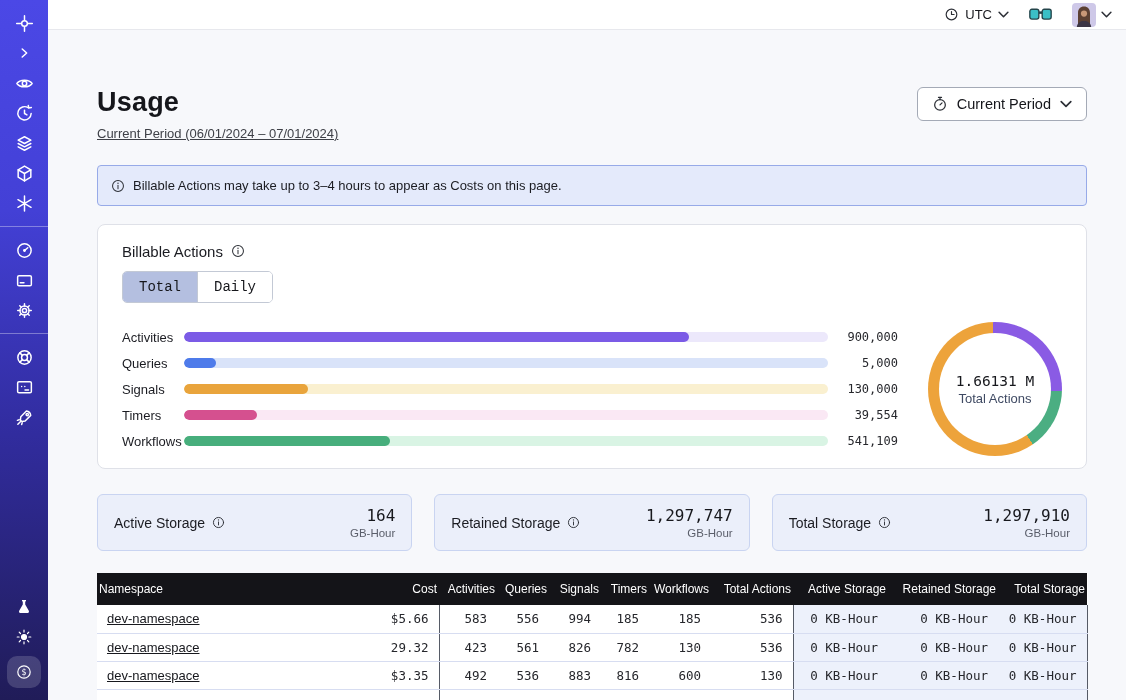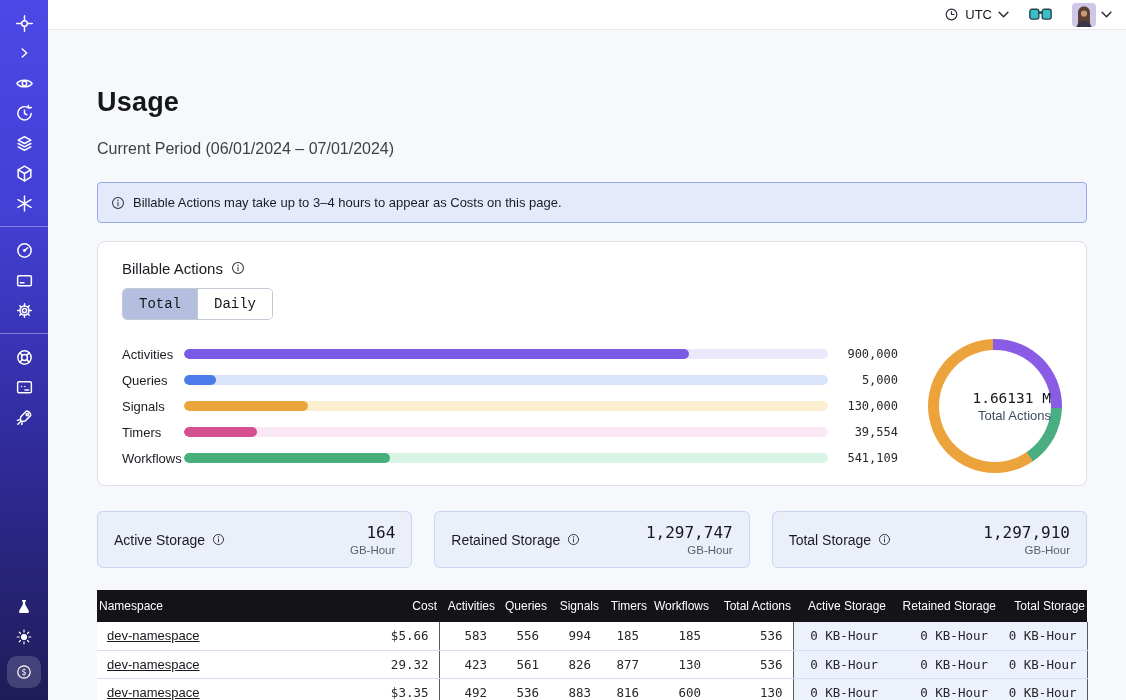--- a/index.html
+++ b/index.html
@@ -29,21 +29,21 @@
     height: 30px; background: #fff; border-bottom: 1px solid #E7E8ED;
     display: flex; align-items: center; justify-content: flex-end; padding-right: 14px; gap: 20px;
   }
   .tz-control { display: flex; align-items: center; gap: 6px; font-size: 13px; color: #17181D; cursor: pointer; }
   .avatar-group { display: flex; align-items: center; gap: 5px; cursor: pointer; }
   .dk { stroke: #2C2F36; fill: none; stroke-width: 1.4; stroke-linecap: round; stroke-linejoin: round; }
   
   .content { padding: 57px 39px 0 49px; }
   .title-row { display: flex; justify-content: space-between; align-items: flex-start; }
   h1 { font-size: 27px; font-weight: 700; letter-spacing: .2px; color: #15161B; }
-  .subtitle { margin-top: 22px; font-size: 16px; color: #3E4047; }
+  .subtitle { margin-top: 8px; font-size: 13px; color: #3E4047; text-decoration: underline; }
   .period-btn {
     display: flex; align-items: center; gap: 9px; background: #fff;
     border: 1px solid #A4AAB6; border-radius: 6px; padding: 8px 14px;
     font-size: 14.5px; color: #15161B; cursor: pointer; font-family: inherit;
   }
   
   .banner {
     margin-top: 24px; background: #E4EAFB; border: 1px solid #97AAE8; border-radius: 4px;
     padding: 12px 13px; display: flex; align-items: center; gap: 8px; font-size: 13px; color: #1B1C22;
   }
@@ -60,21 +60,21 @@
   .chart-area { display: flex; align-items: center; margin-top: 16px; height: 140px; }
   .bars { flex: 1; display: flex; flex-direction: column; justify-content: center; }
   .bar-row { display: grid; grid-template-columns: 62px 1fr 70px; align-items: center; height: 26px; }
   .bar-label { font-size: 13px; color: #1B1C22; }
   .bar-track { height: 10px; border-radius: 5px; overflow: hidden; }
   .bar-fill { height: 10px; border-radius: 5px; }
   .bar-value { font-family: "DejaVu Sans Mono", monospace; font-size: 12px; text-align: right; color: #26272C; }
   .donut-wrap { width: 134px; margin-left: 30px; display: flex; align-items: center; justify-content: center; }
   .donut { width: 134px; height: 134px; border-radius: 50%; display: flex; align-items: center; justify-content: center; }
   .donut-hole { width: 112px; height: 112px; border-radius: 50%; background: #fff;
-    display: flex; flex-direction: column; align-items: flex-end; justify-content: center; gap: 2px; }
+    display: flex; flex-direction: column; align-items: center; justify-content: center; gap: 2px; }
   .donut-total { font-family: "DejaVu Sans Mono", monospace; font-size: 14.5px; color: #17181D; }
   .donut-sub { font-size: 13px; color: #3F4A63; }
   
   .storage-row { margin-top: 25px; display: flex; gap: 22px; }
   .storage-card {
     flex: 1; background: #EBEFFA; border: 1px solid #C9D4F1; border-radius: 6px;
     padding: 11px 16px; display: flex; align-items: center; justify-content: space-between;
   }
   .storage-label { display: flex; align-items: center; gap: 7px; font-size: 14px; color: #1B1C22; }
   .storage-val-block { text-align: right; }
@@ -243,20 +243,30 @@
     </div>
   </header>
 
   <div class="content">
 
     <div class="title-row">
       <div>
         <h1>Usage</h1>
         <div class="subtitle">Current Period (06/01/2024 – 07/01/2024)</div>
       </div>
+      <button class="period-btn">
+        <svg width="16" height="16" viewBox="0 0 18 18" class="dk">
+            <circle cx="9" cy="10" r="6"></circle>
+            <path d="M7.3 1.6h3.4M9 1.6v2.4M9 10l2.3-2.3"></path>
+          </svg>
+        <span>Current Period</span>
+        <svg width="12" height="8" viewBox="0 0 10 6" class="dk">
+            <path d="M1 1l4 4 4-4"></path>
+          </svg>
+      </button>
     </div>
 
     <div class="banner">
       <span class="info-ic">
         <svg width="14" height="14" viewBox="0 0 18 18" class="dk" style="stroke-width:1.3">
             <circle cx="9" cy="9" r="7"></circle>
             <path d="M9 8.2v4.2"></path>
             <circle cx="9" cy="5.4" r=".9" fill="#2C2F36" stroke="none"></circle>
           </svg>
       </span>
@@ -421,21 +431,21 @@
           <td class="num storage sep">0 KB-Hour</td>
           <td class="num storage">0 KB-Hour</td>
           <td class="num storage last">0 KB-Hour</td>
         </tr>
         <tr>
           <td><span class="ns-link">dev-namespace</span></td>
           <td class="num">29.32</td>
           <td class="num sep">423</td>
           <td class="num">561</td>
           <td class="num">826</td>
-          <td class="num">877</td>
+          <td class="num">782</td>
           <td class="num">130</td>
           <td class="num">536</td>
           <td class="num storage sep">0 KB-Hour</td>
           <td class="num storage">0 KB-Hour</td>
           <td class="num storage last">0 KB-Hour</td>
         </tr>
         <tr>
           <td><span class="ns-link">dev-namespace</span></td>
           <td class="num">$3.35</td>
           <td class="num sep">492</td>

